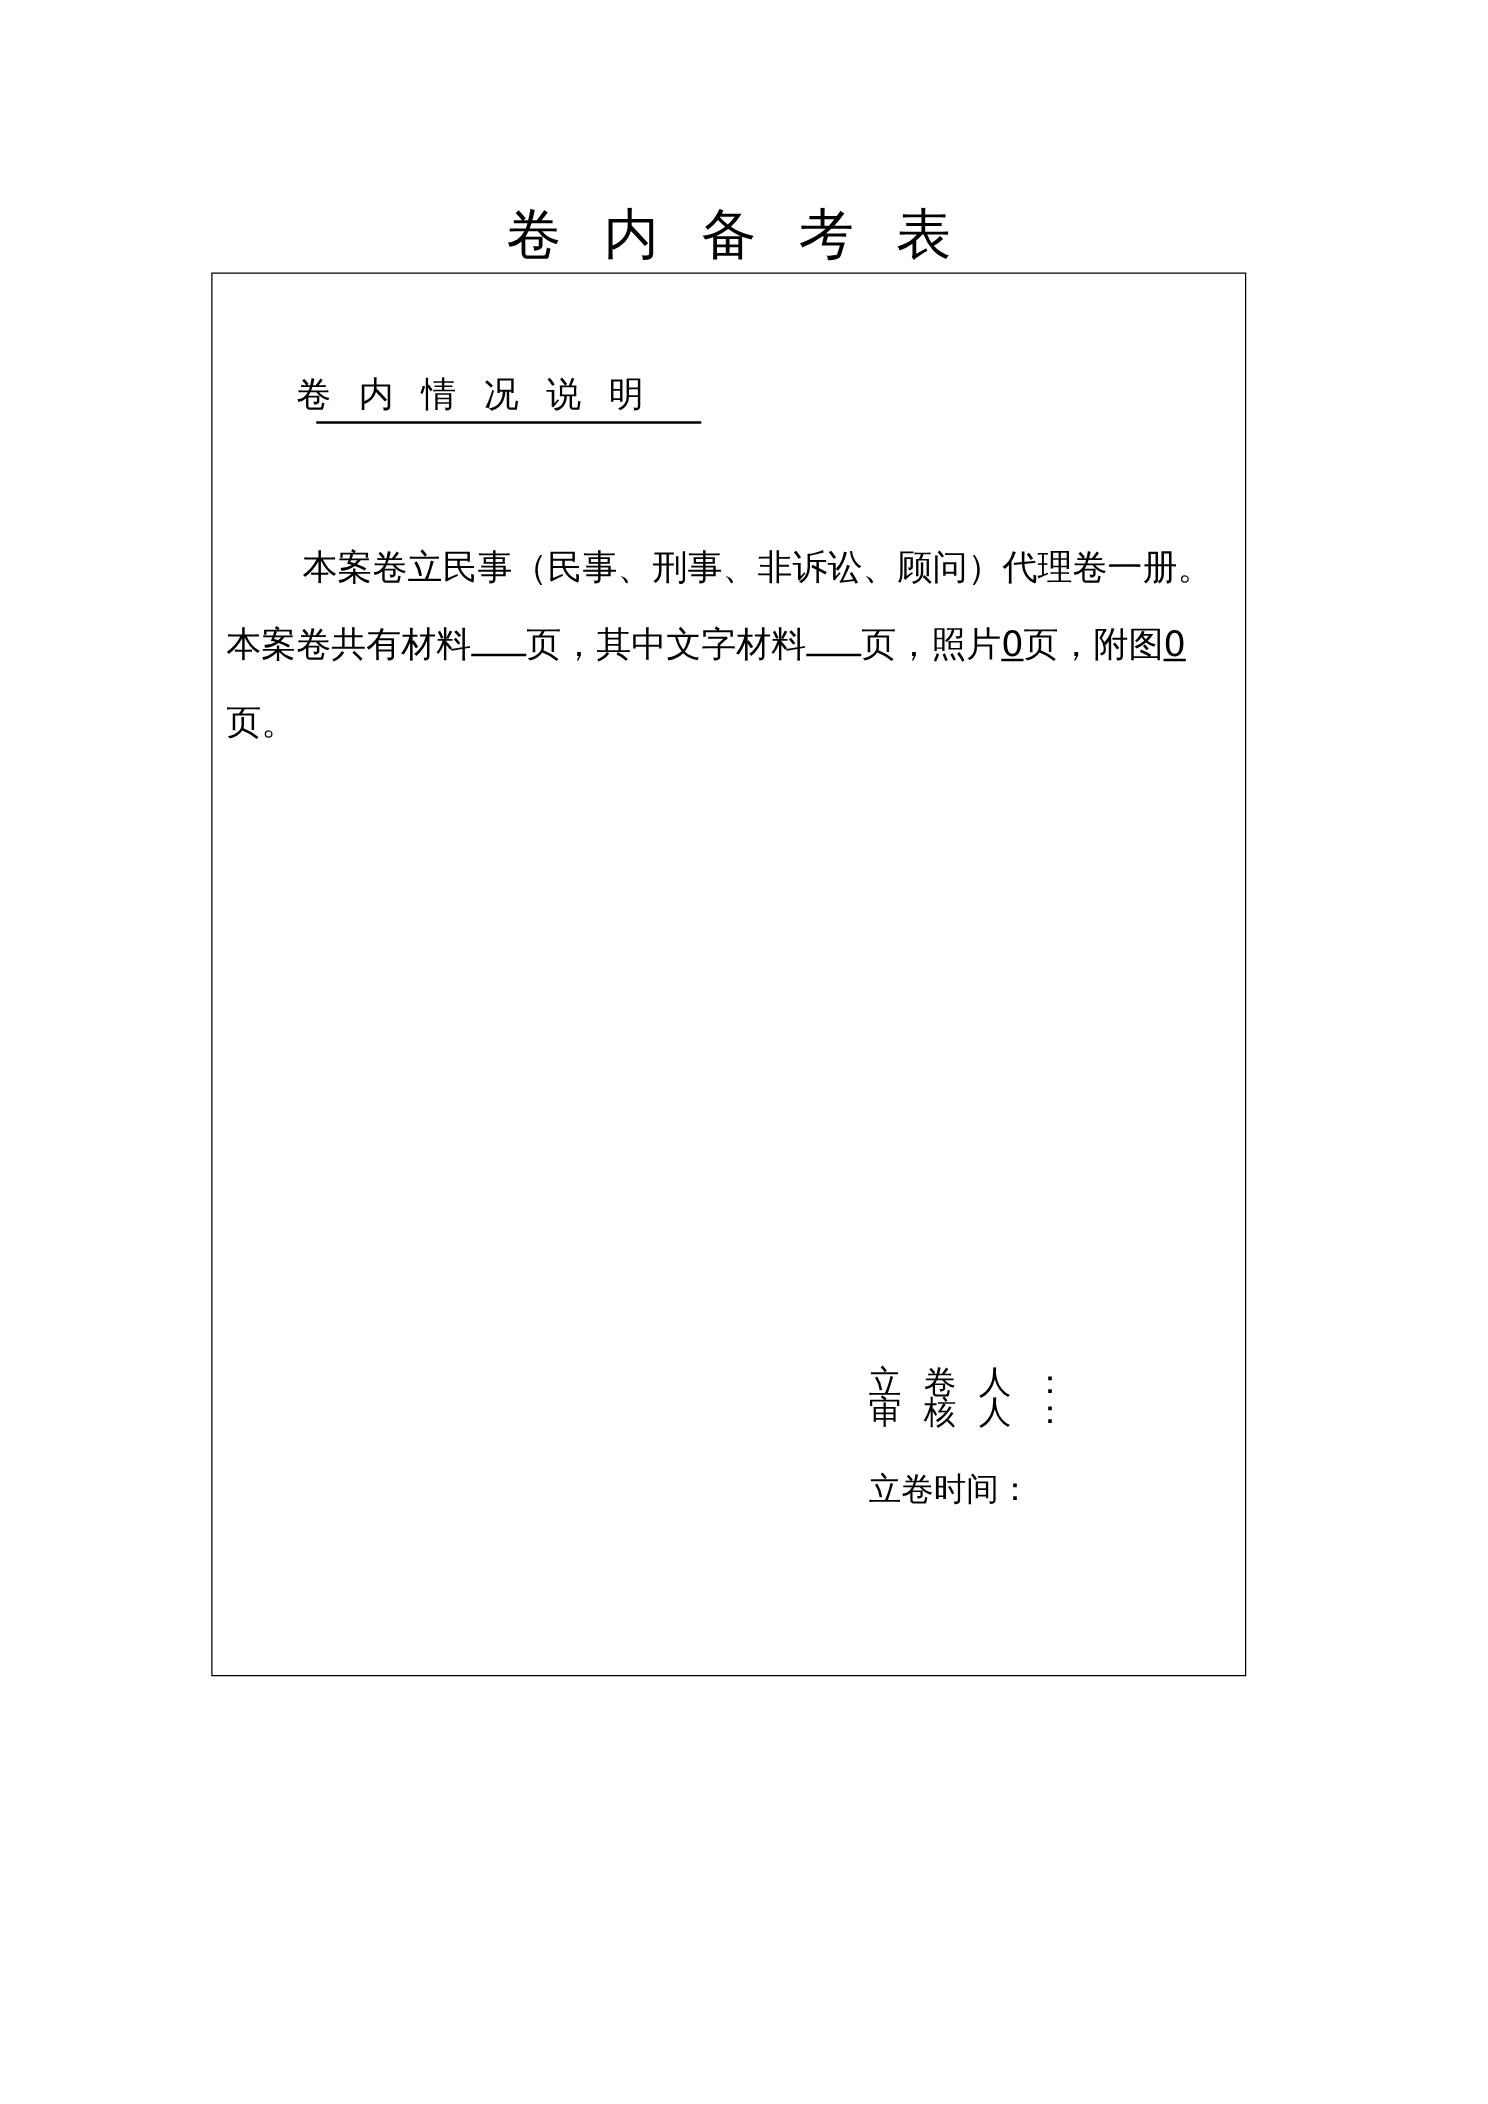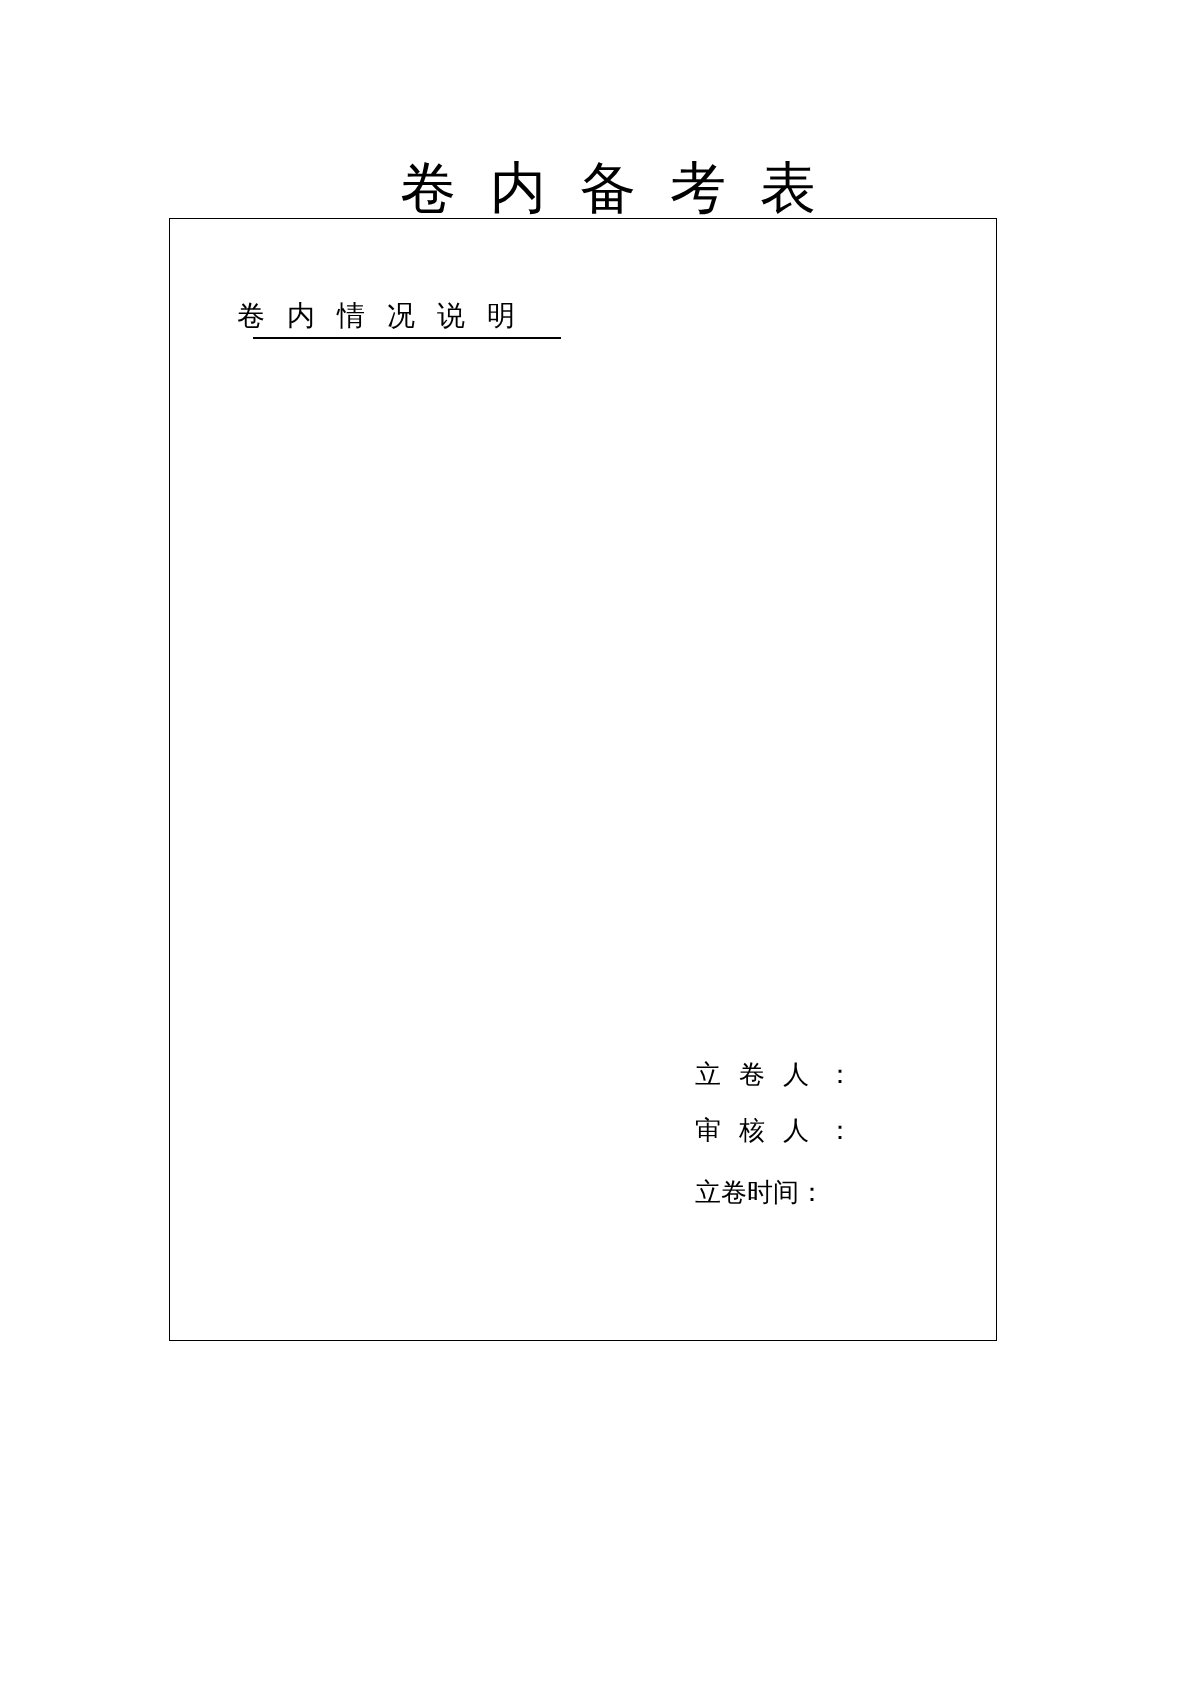--- a/index.html
+++ b/index.html
@@ -1,19 +1,19 @@
 <!DOCTYPE html>
 <html><head>
 <meta charset="utf-8">
 <style>
   html, body { margin: 0; padding: 0; background: #ffffff; }
   body { width: 1190px; height: 1683px; position: relative; overflow: hidden;
          font-family: "DejaVu Serif", "Liberation Serif", serif; color: #000; }
   .title { position: absolute; left: 400px; top: 158px; width: 400px; text-align: center;
-           font-size: 56px; letter-spacing: 34px; line-height: 60px; white-space: nowrap; }
+           font-size: 44px; letter-spacing: 34px; line-height: 60px; white-space: nowrap; }
   .box { position: absolute; left: 169px; top: 218px; width: 828px; height: 1123px;
          border: 1.5px solid #000; box-sizing: border-box; }
   .subtitle { position: absolute; left: 237px; top: 296px; font-size: 28px; letter-spacing: 22px;
               line-height: 40px; white-space: nowrap; }
   .subtitle-underline { position: absolute; left: 253px; top: 337px; width: 308px; height: 2px; background: #000; }
   .body { position: absolute; left: 181px; top: 423px; width: 815px;
           font-family: "DejaVu Sans", "Liberation Sans", sans-serif;
           font-size: 28px; line-height: 62px; }
   .para { margin: 0; text-indent: 61px; }
   .blank { display: inline-block; width: 44px; border-bottom: 2px solid #000; height: 22px; vertical-align: baseline; }
@@ -25,23 +25,24 @@
 <body>
 
 <div class="title">卷内备考表</div>
 
 <div class="box"></div>
 
 <div class="subtitle">卷内情况说明</div>
 <div class="subtitle-underline"></div>
 
 <div class="body">
+  <p class="para"><span>本案卷立民事（民事、刑事、非诉讼、顾问）代理卷一册。本案卷共有材料</span><span class="blank"></span><span>页，其中文字材料</span><span class="blank"></span><span>页，照片</span><span class="u">0</span><span>页，附图</span><span class="u">0</span><span>页。</span></p>
 </div>
 
-<div class="sig" style="top:1056px;">
+<div class="sig" style="top:1088px;">
   <span class="lbl-spaced">立卷人</span><span>：</span>
 </div>
 <div class="sig" style="top:1112px;text-align:right;">
   <span class="lbl-spaced">审核人</span><span>：</span>
 </div>
 <div class="sig" style="top:1174px;">
   <span>立卷时间</span><span>：</span>
 </div>
 
 </body></html>

